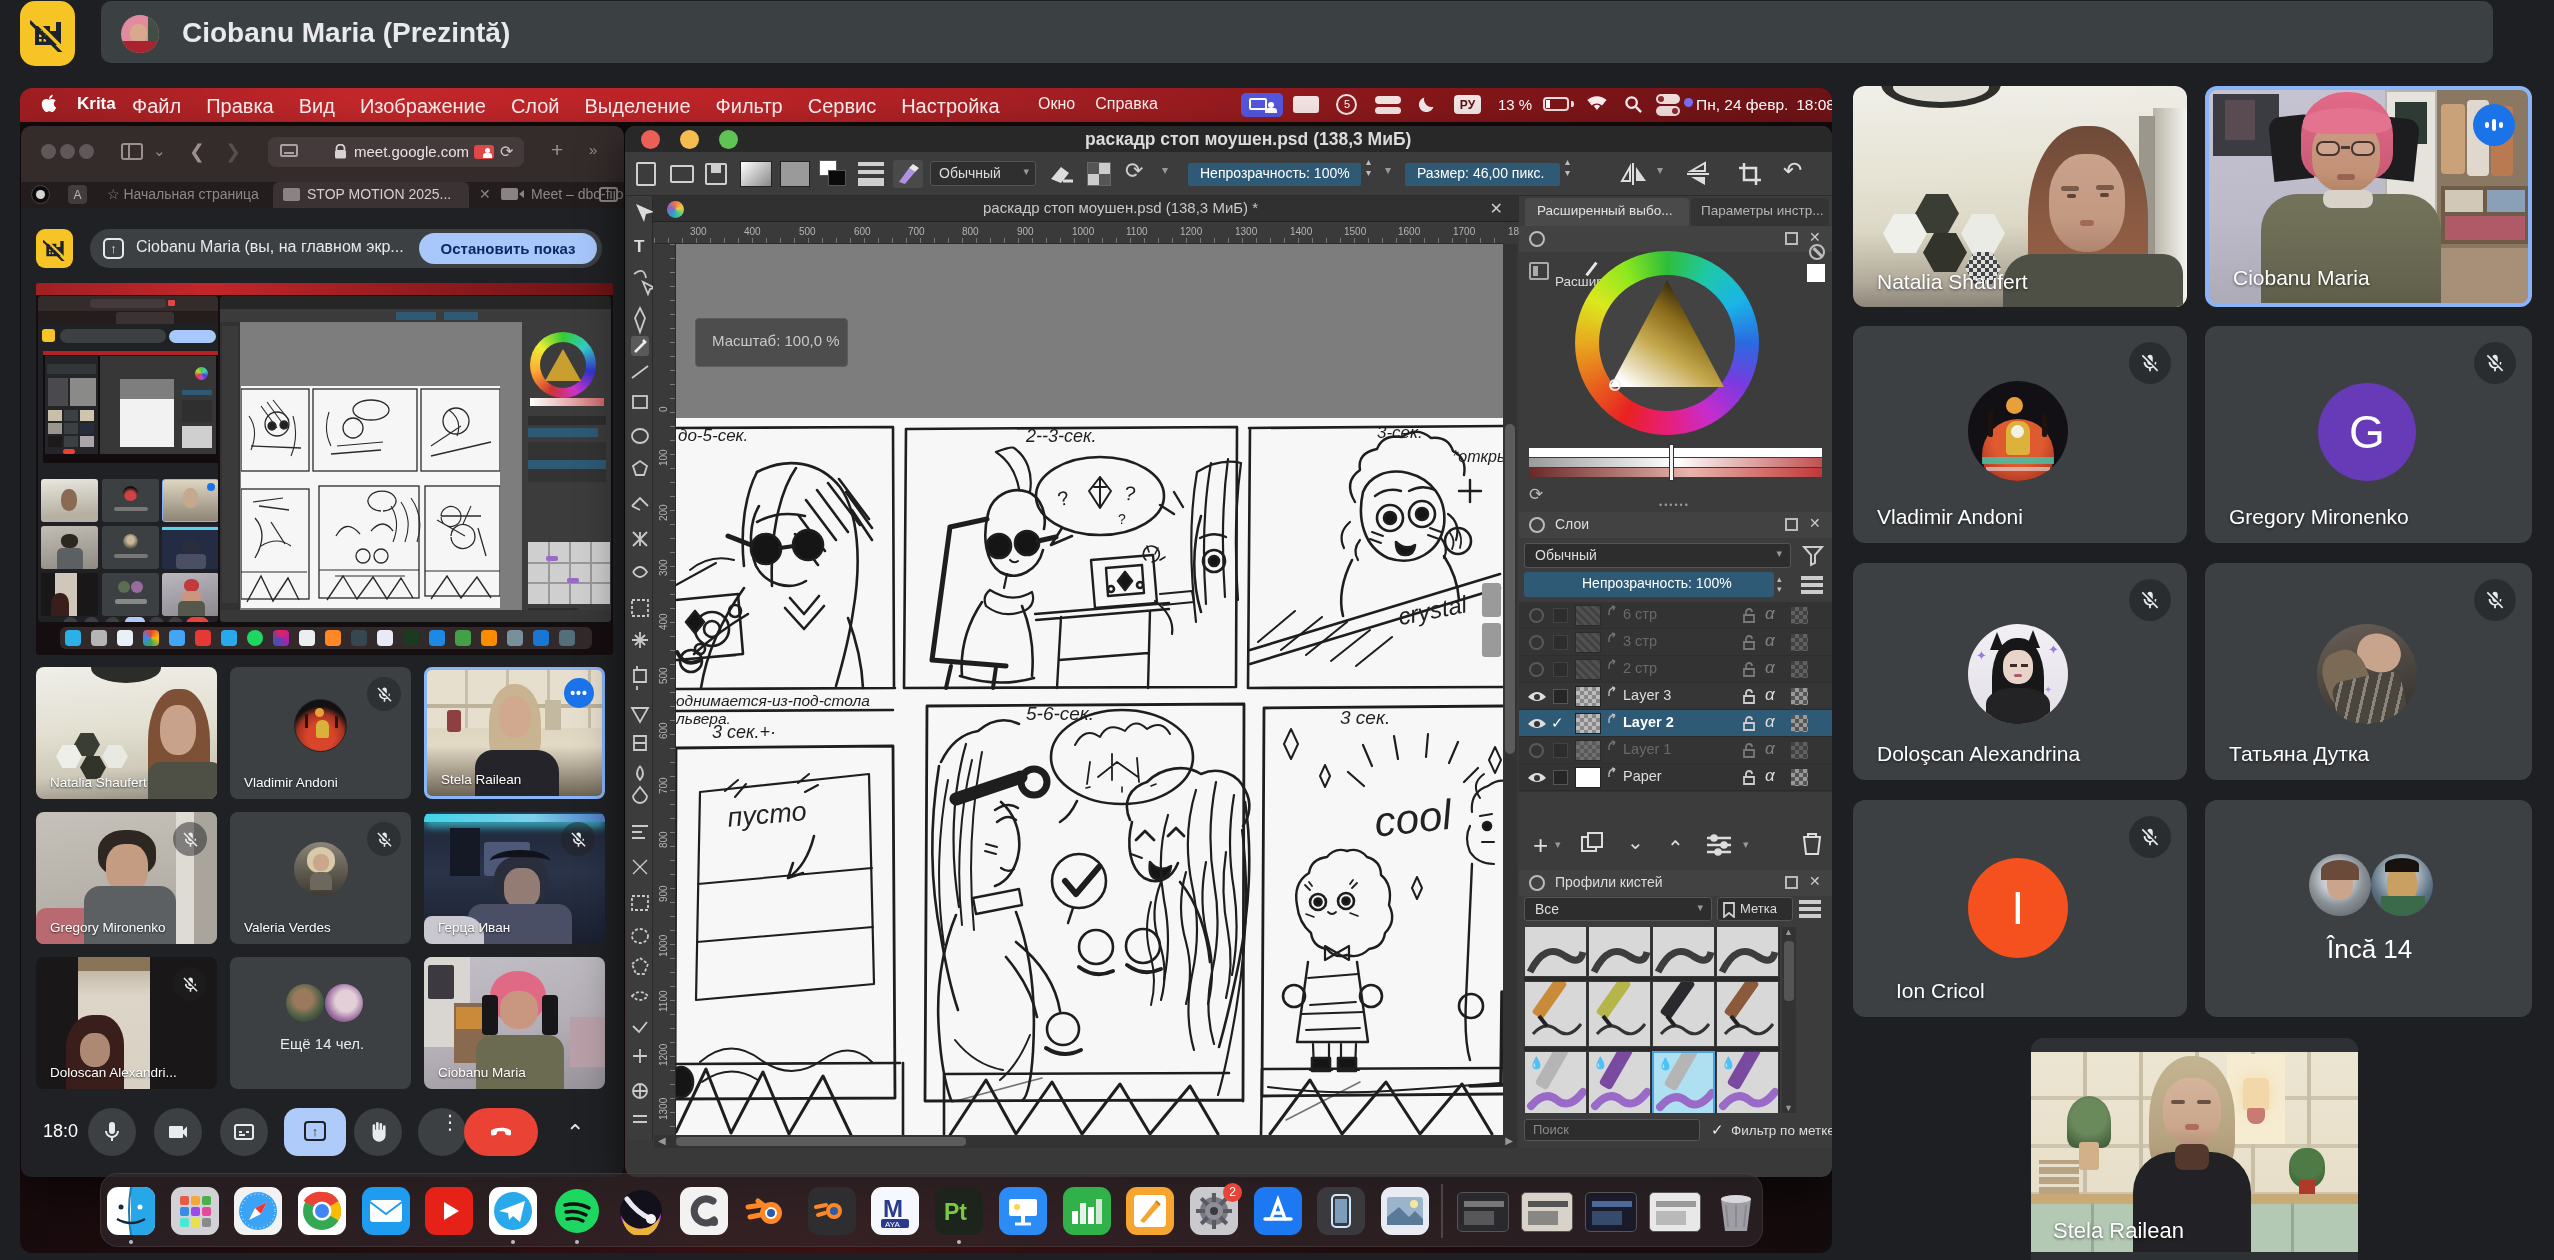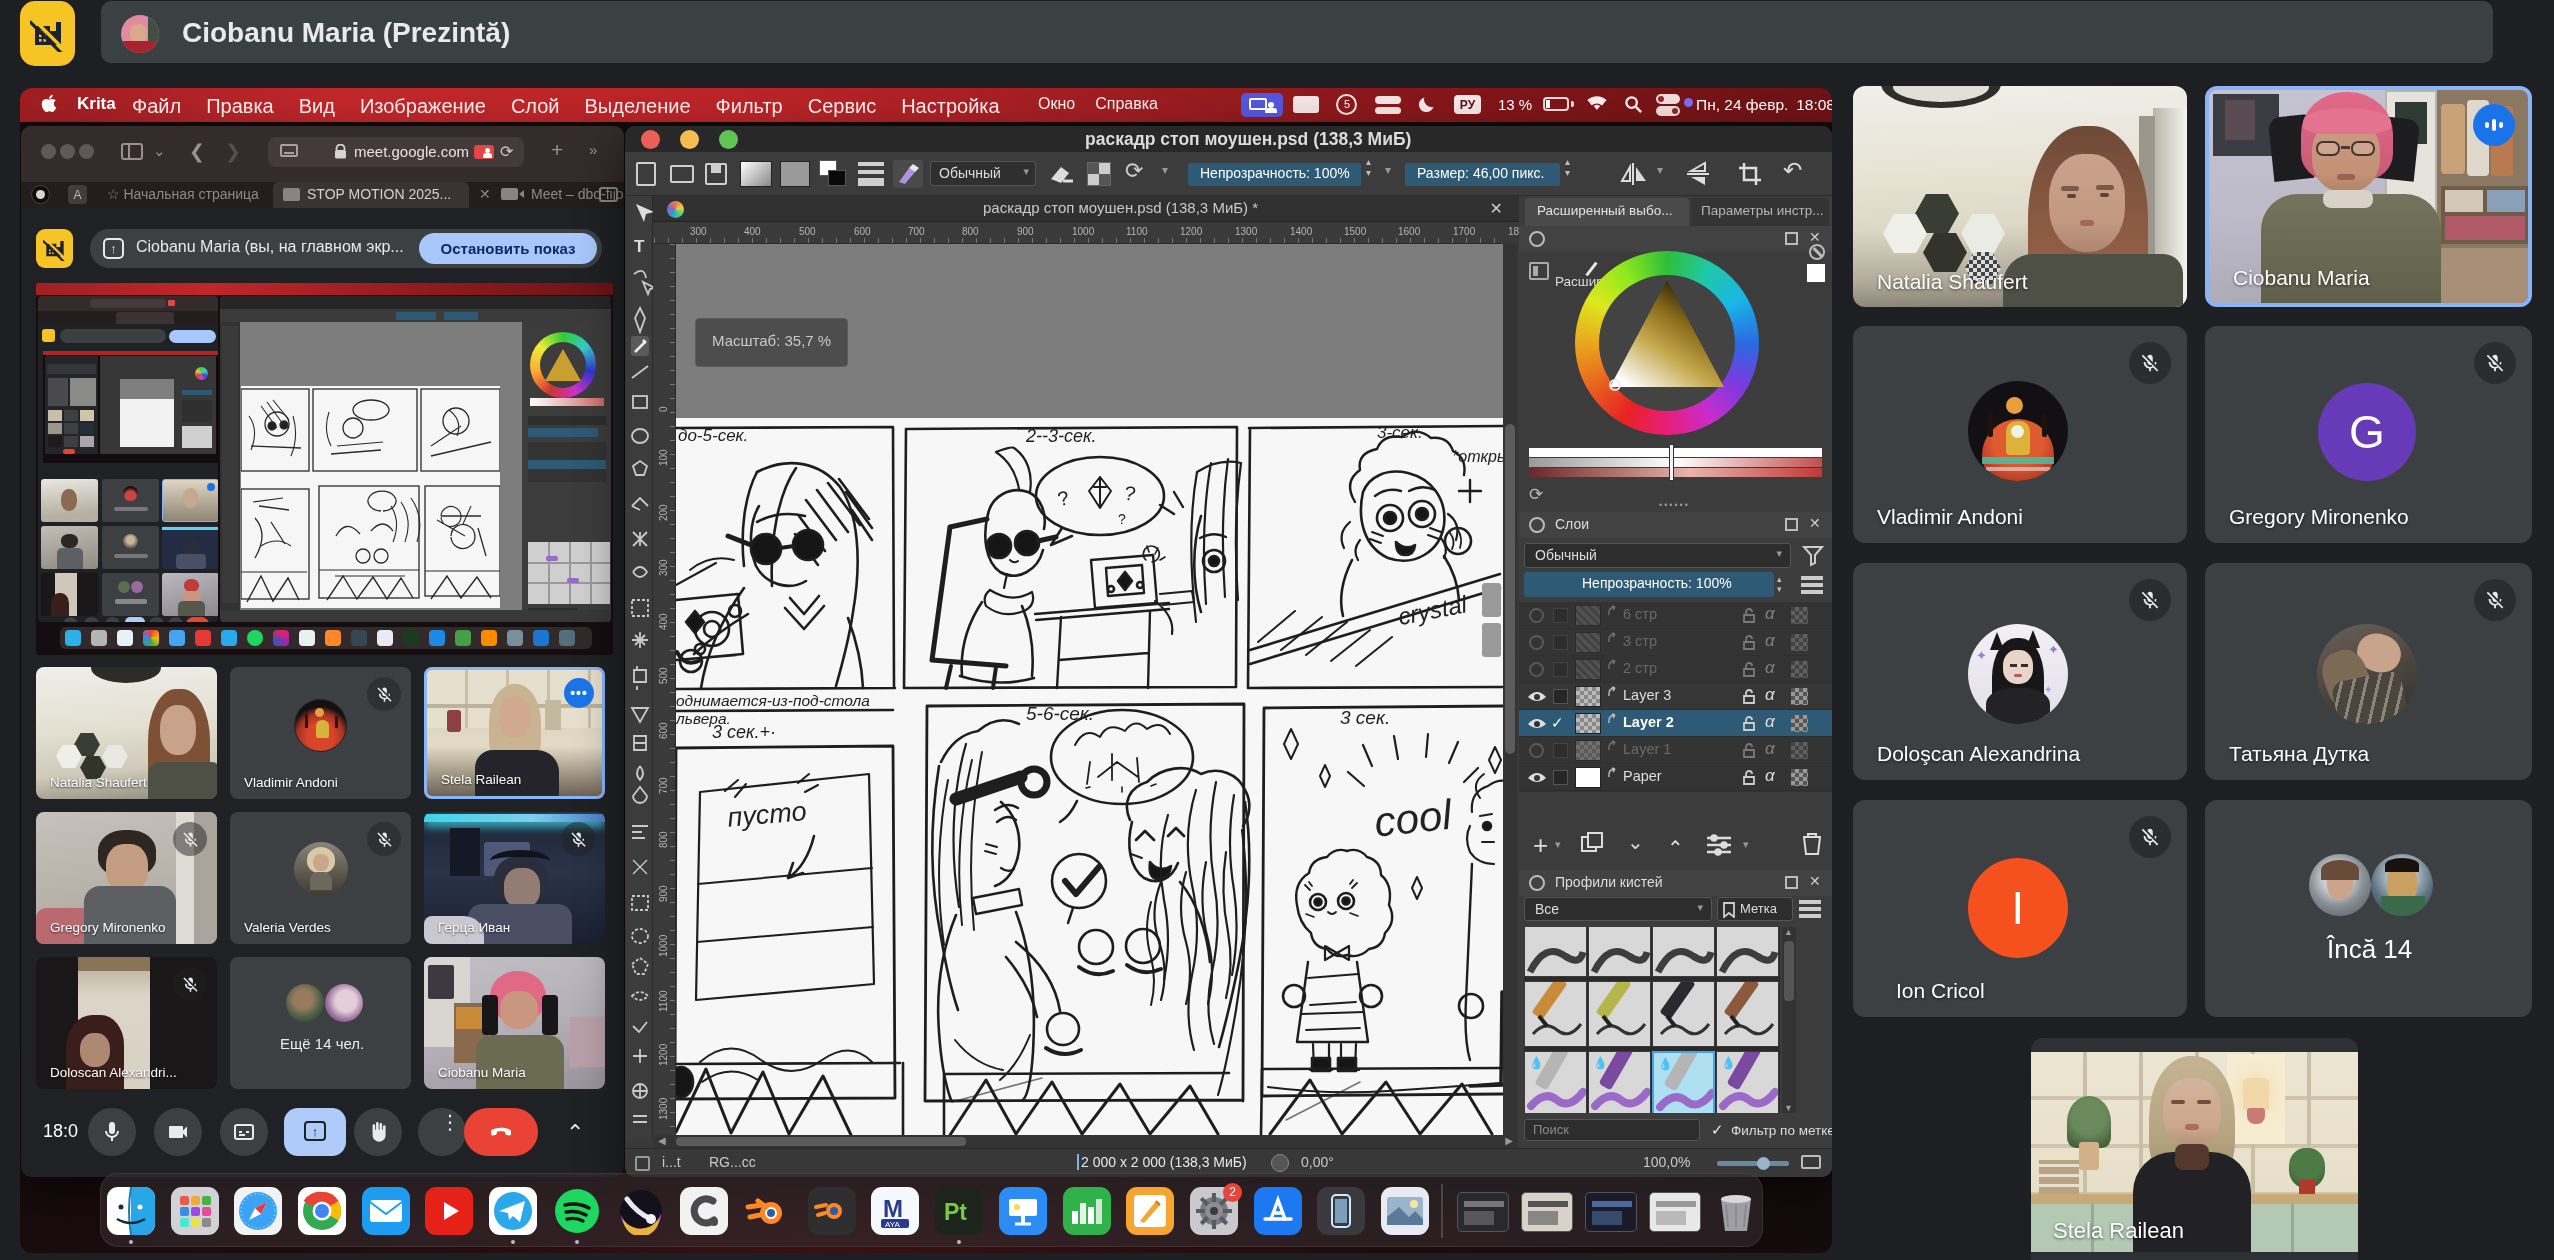--- a/index.html
+++ b/index.html
@@ -601,21 +601,21 @@
         <div class="txt" style="left:4px;top:658px;transform:rotate(-90deg);transform-origin:left top;">900</div>
         <div class="txt" style="left:4px;top:713px;transform:rotate(-90deg);transform-origin:left top;">1000</div>
         <div class="txt" style="left:4px;top:768px;transform:rotate(-90deg);transform-origin:left top;">1100</div>
         <div class="txt" style="left:4px;top:822px;transform:rotate(-90deg);transform-origin:left top;">1200</div>
         <div class="txt" style="left:4px;top:876px;transform:rotate(-90deg);transform-origin:left top;">1300</div>
         <div class="abs" style="right:0;top:0;width:5px;height:896px;background:repeating-linear-gradient(180deg,#777 0 1px,transparent 1px 14px);"></div>
     </div>
 
     <div class="abs" style="left:51px;top:118px;width:827px;height:891px;background:#7d7d7d;overflow:hidden;">
       <div class="abs" style="left:19px;top:74px;width:153px;height:49px;background:#4d4d4d;border-radius:4px;border:1px solid #5c5c5c;">
-          <div class="txt" style="left:16px;top:13px;font-size:15px;color:#c9c9c9;">Масштаб: 35,7 %</div>
+          <div class="txt" style="left:16px;top:13px;font-size:15px;color:#c9c9c9;">Масштаб: 100,0 %</div>
         </div>
       <div class="abs" style="left:0;top:174px;width:827px;height:717px;background:#f7f7f7;"></div>
       <svg class="abs" style="left:0;top:174px;" width="827" height="717" viewBox="676 418 827 717" fill="none" stroke="#1e1e1e" stroke-width="2.6" stroke-linecap="round" stroke-linejoin="round" id="comic">
           <path d="M676 428 L893 427 M893 427 L894 688 M676 689 L895 688 M676 711 L893 710"></path>
           <path d="M906 429 L1236 427 M906 429 L904 688 M1237 427 L1236 687 M905 688 L1236 687"></path>
           <path d="M1249 428 L1503 426 M1250 428 L1248 688 M1249 688 L1503 687"></path>
           <text x="678" y="441" font-size="17" font-style="italic" fill="#1e1e1e" stroke="none">до-5-сек.</text>
           <text x="1026" y="442" font-size="18" font-style="italic" fill="#1e1e1e" stroke="none">2--3-сек.</text>
           <text x="1377" y="438" font-size="17" font-style="italic" fill="#1e1e1e" stroke="none">3-сек.</text>
           <text x="1452" y="462" font-size="16" font-style="italic" fill="#1e1e1e" stroke="none">*откры</text>
@@ -1074,33 +1074,20 @@
           <div class="abs" style="left:2px;top:14px;width:10px;height:60px;background:#555;border-radius:4px;"></div>
           <div class="txt" style="left:2px;bottom:0;color:#999;font-size:9px;">▼</div>
         </div>
       <div class="abs" style="left:5px;top:923px;width:176px;height:22px;background:#2d2d2d;border-radius:3px;border:1px solid #555;">
           <div class="txt" style="left:8px;top:2px;font-size:13px;color:#8a8a8a;">Поиск</div>
         </div>
       <div class="txt" style="left:192px;top:925px;font-size:15px;color:#eee;">✓</div>
       <div class="txt" style="left:212px;top:927px;font-size:13.5px;color:#ddd;">Фильтр по метке</div>
     </div>
 
-    <div class="abs" style="left:0;top:1022px;width:1207px;height:29px;background:#383838;border-top:1px solid #2a2a2a;color:#c9c9c9;font-size:14px;">
-      <div class="abs" style="left:10px;top:7px;width:15px;height:15px;border:2px solid #999;border-radius:2px;"></div>
-      <div class="txt" style="left:37px;top:5px;">i...t</div>
-      <div class="txt" style="left:84px;top:5px;">RG...cc</div>
-      <div class="txt" style="left:452px;top:5px;color:#e8e8e8;"><span style="border-left:2px solid #7ab4e8;padding-left:2px;">2 000 x 2 000 (138,3 МиБ)</span></div>
-      <div class="circ" style="left:646px;top:5px;width:18px;height:18px;background:#555;border:1px solid #888;"></div>
-      <div class="txt" style="left:676px;top:5px;">0,00°</div>
-      <div class="txt" style="left:1018px;top:5px;">100,0%</div>
-      <div class="abs" style="left:1092px;top:12px;width:72px;height:5px;background:#6a8aa0;border-radius:2px;">
-          <div class="circ" style="left:40px;top:-4px;width:13px;height:13px;background:#9ab4c8;"></div>
-        </div>
-      <div class="abs" style="left:1176px;top:6px;width:20px;height:14px;border:2px solid #bbb;border-radius:2px;"></div>
-    </div>
   </div>
 
   <div class="abs" id="dock" style="left:80px;top:1085px;width:1663px;height:74px;border-radius:18px;background:rgba(52,44,46,.62);border:1px solid rgba(120,100,100,.25);">
       <div class="abs" style="left:6px;top:13px;width:48px;height:48px;border-radius:11px;"><svg width="48" height="48" viewBox="0 0 48 48">
           <rect width="48" height="48" rx="11" fill="#fff"></rect>
           <path d="M24 0 h13 a11 11 0 0 1 11 11 v26 a11 11 0 0 1-11 11 h-13 z" fill="#28a7e8"></path>
           <path d="M24 0 q-4 24 0 48" fill="none" stroke="#1a7ab0" stroke-width="2"></path>
           <circle cx="14" cy="20" r="2.5" fill="#1a2a3a"></circle>
           <circle cx="33" cy="20" r="2.5" fill="#fff"></circle>
           <path d="M10 32 q14 8 28 0" stroke="#14293a" stroke-width="2.5" fill="none"></path>

